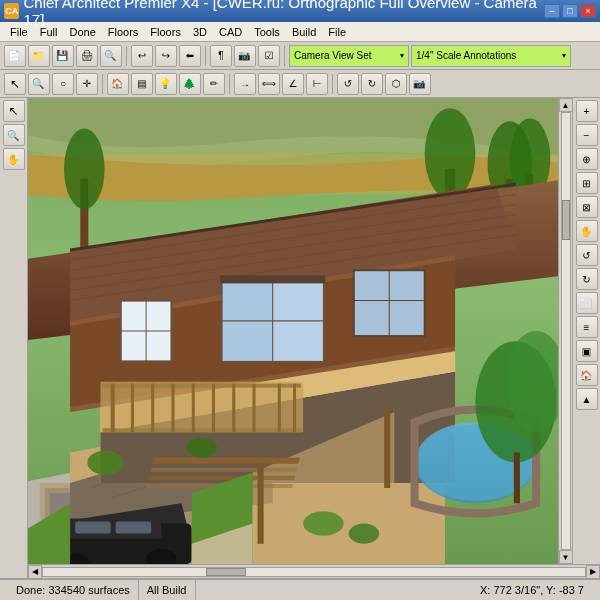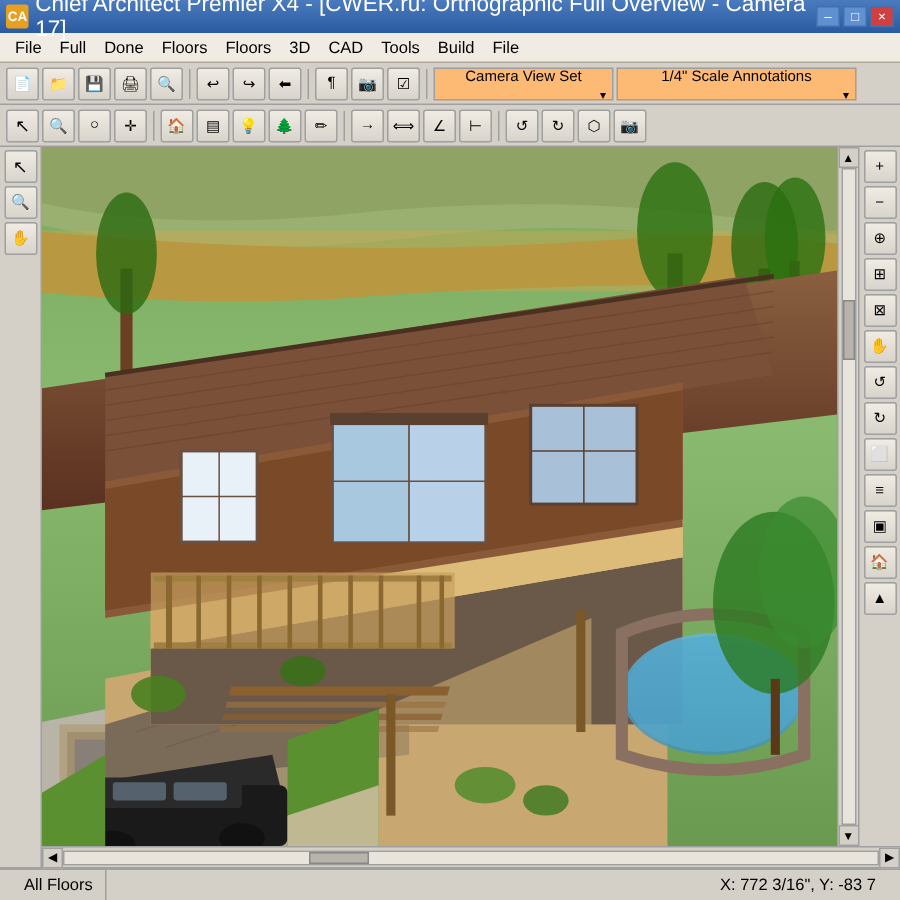--- a/index.html
+++ b/index.html
@@ -54,28 +54,27 @@
       background: linear-gradient(to bottom, #f0ece4, #d8d4cc);
       border: 1px solid #a0a0a0;
       border-radius: 2px;
       display: flex; align-items: center; justify-content: center;
       cursor: pointer;
       font-size: 10px;
     }
     .tb-separator { width: 1px; height: 20px; background: #a0a0a0; margin: 0 2px; }
     .tb-dropdown {
       height: 22px;
-      background: #fdba74;
+      background: #bef264;
       border: 1px solid #a0a0a0;
       padding: 0 4px;
       font-size: 10px;
       display: flex; align-items: center; gap: 2px;
       min-width: 120px;
       cursor: pointer;
-      flex-direction: column;
     }
     .tb-dropdown2 { min-width: 160px; }
     .dropdown-arrow { font-size: 8px; margin-left: auto; }
 
     
     .toolbar2 {
       background: #d4d0c8;
       height: 28px;
       display: flex;
       align-items: center;
@@ -460,18 +459,21 @@
       <div class="scroll-track">
         <div class="scroll-thumb"></div>
       </div>
       <div class="scroll-btn">▶</div>
     </div>
   </div>
 </div>
 
 <div class="status-bar">
   <div class="status-section">
-    <span>All Floors</span>
+    <span>Done: 334540 surfaces</span>
+  </div>
+  <div class="status-section">
+    <span>All Build</span>
   </div>
   <div class="status-section">
     <span>X: 772 3/16", Y: -83 7</span>
   </div>
 </div>
 
 </body></html>

